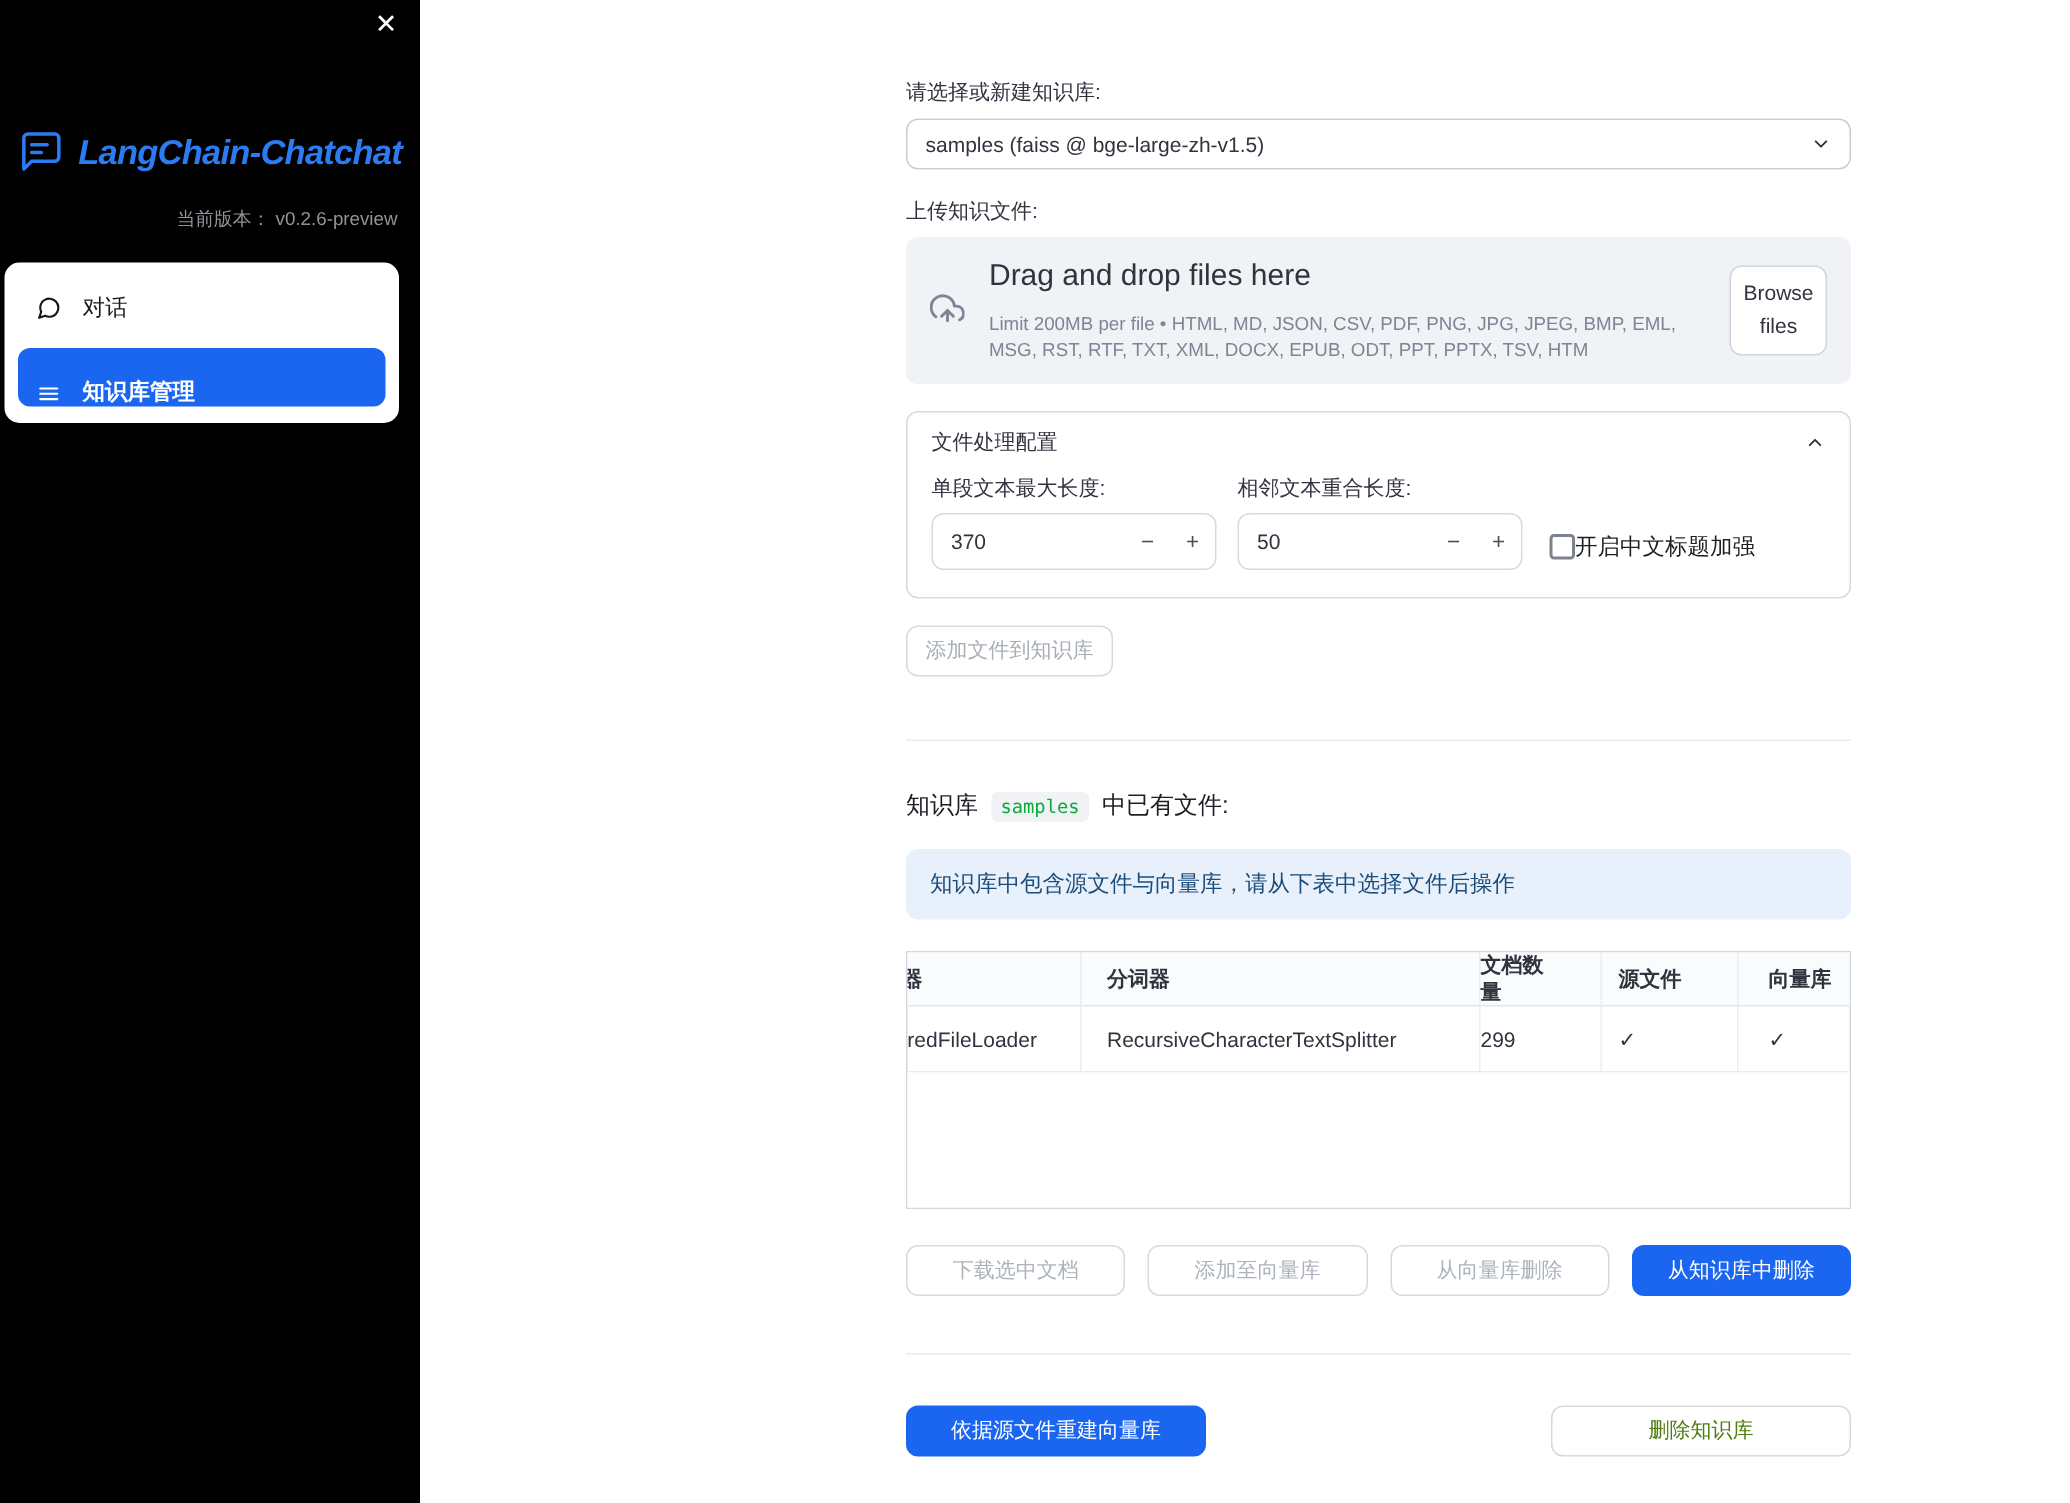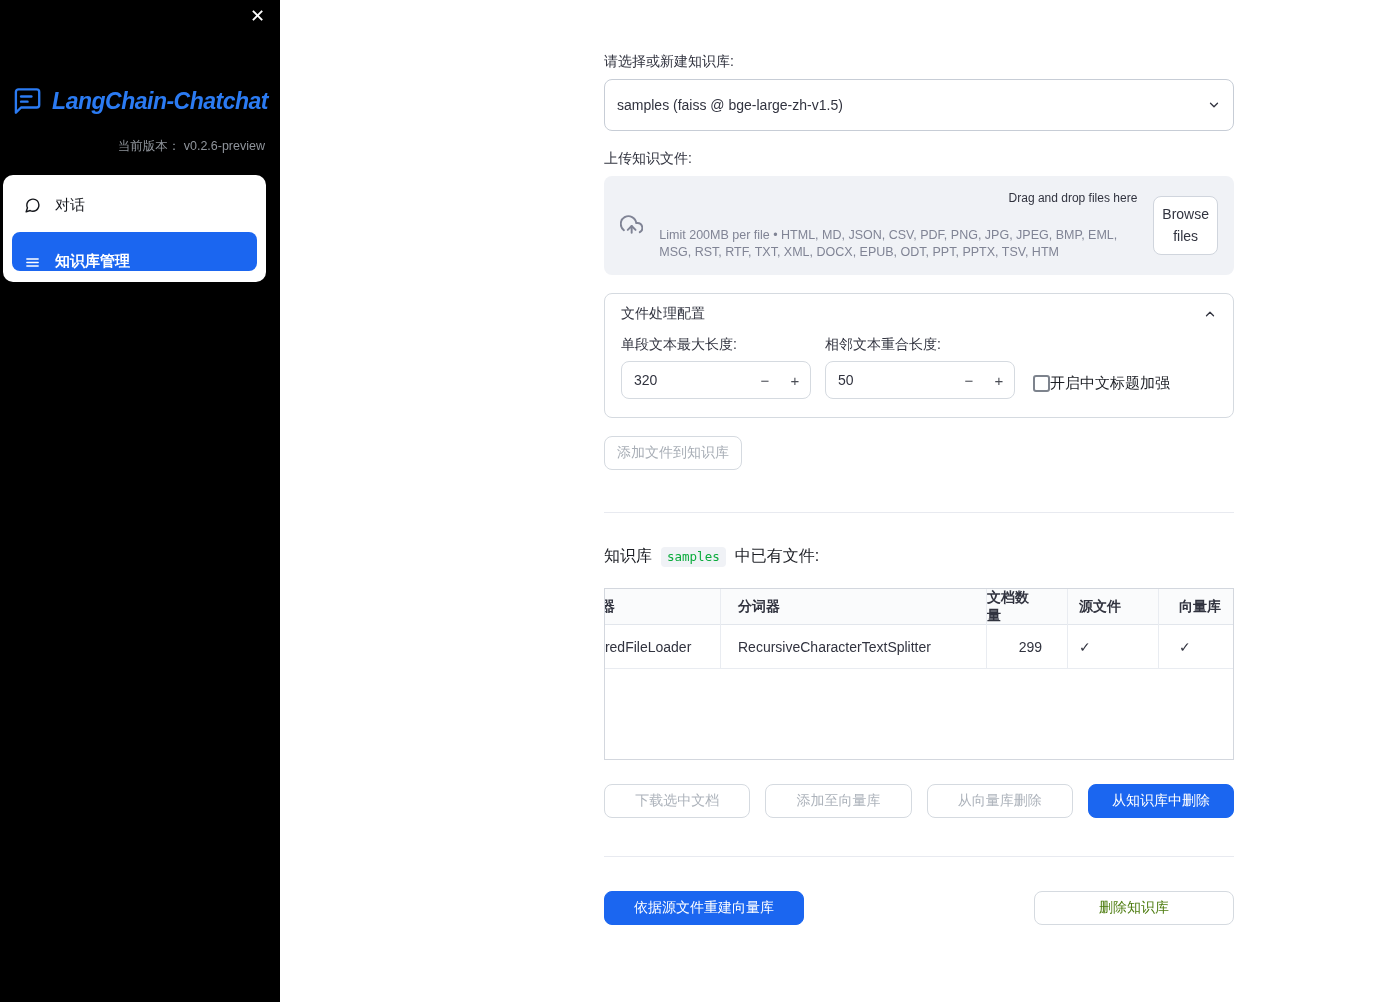--- a/index.html
+++ b/index.html
@@ -22,28 +22,28 @@
   .nav-card { background:#fff; border-radius:10px; margin:20px 14px 0 3px; padding:11px 9px; }
   .nav-item { display:flex; align-items:center; gap:14px; height:39px; padding:0 12px; border-radius:8px;
               font-size:15px; color:#15171c; cursor:pointer; }
   .nav-item + .nav-item { margin-top:7px;align-items:flex-end; }
   .nav-item.active { background:#1b66f0; color:#fff; font-weight:700; }
 
   
   .main { margin-left:324px; width:630px; padding-top:53px; }
   .field-label { font-size:14px; color:#31333f; margin-bottom:8px; }
 
-  .select-box { height:52px; border:1px solid #c7cdd6; border-radius:8px; background:#fff;
+  .select-box { height:34px; border:1px solid #c7cdd6; border-radius:8px; background:#fff;
                 display:flex; align-items:center; justify-content:space-between; padding:0 12px;
                 font-size:14px; cursor:pointer; margin-bottom:19px; }
 
   .dropzone { margin-top:0; background:#f0f2f6; border-radius:8px; padding:15px 16px;
               display:flex; align-items:center; gap:16px; }
   .dz-text { flex:1; }
-  .dz-title { font-size:12px; color:#31333f; margin-bottom:22px;text-align:right; }
+  .dz-title { font-size:20px; color:#31333f; margin-bottom:12px; }
   .dz-limit { font-size:12.5px; color:#808495; line-height:1.32; width:478px; }
   .browse-btn { background:#fff; border:1px solid #d0d5dd; border-radius:8px; width:73px; min-height:52px;
                 font-size:14px; color:#31333f; text-align:center; padding:7px 8px; cursor:pointer;
                 font-family:"Liberation Sans",sans-serif; line-height:1.55; }
 
   .expander { border:1px solid #d5dae0; border-radius:8px; margin-top:18px; }
   .expander-header { display:flex; align-items:center; justify-content:space-between;
                      padding:11px 16px 9px; font-size:14px; cursor:pointer; }
   .expander-body { padding:4px 16px 15px; display:flex; align-items:flex-start; }
   .num-field { width:190px; }
@@ -73,21 +73,21 @@
   .table { margin-top:21px; border:1px solid #d3d7de; height:172px; display:flex; flex-direction:column;
            font-size:14px; background:#fff; }
   .t-header, .t-row { display:grid; grid-template-columns:115px 228px 119px 91px 1fr; align-items:center; }
   .t-header { height:36px; background:#fafbfc; border-bottom:1px solid #e2e6ec; font-weight:600; }
   .t-row { height:44px; border-bottom:1px solid #e9ecf1; }
   .t-header > div, .t-row > div { height:100%; display:flex; align-items:center; }
   .t-header > div + div, .t-row > div + div { border-left:1px solid #e9ecf1; }
   .c-loader { overflow:hidden; white-space:nowrap; }
   .c-loader span { display:inline-block; white-space:nowrap; margin-left:-60px; }
   .c-splitter { padding-left:17px; }
-  .c-num { justify-content:flex-end; padding-right:25px;margin-left:38px; }
+  .c-num { padding-right:25px;margin-left:38px; }
   .c-src { padding-left:11px; }
   .c-vec { padding-left:20px; }
   .t-filler { flex:1; background:#fff; }
 
   .actions { display:flex; gap:15px; margin-top:24px; }
   .btn { height:34px; border-radius:8px; font-size:14px; display:flex; align-items:center; justify-content:center;
          background:#fff; border:1px solid #d5dae0; color:#4d7c0f; cursor:pointer;
          font-family:"Liberation Sans",sans-serif; }
   .actions .btn { flex:1; }
   .btn.disabled { color:#adb3bb; cursor:default; }
@@ -162,21 +162,21 @@
       <div class="expander-header">
         <span>文件处理配置</span>
         <svg width="14" height="14" viewBox="0 0 24 24" fill="none" stroke="#31333f" stroke-width="2.2" stroke-linecap="round" stroke-linejoin="round">
           <polyline points="6 15 12 9 18 15"></polyline>
         </svg>
       </div>
       <div class="expander-body">
         <div class="num-field">
           <div class="field-label">单段文本最大长度:</div>
           <div class="num-input">
-            <span class="num-val">320</span>
+            <span class="num-val">370</span>
             <span class="step">−</span>
             <span class="step">+</span>
           </div>
         </div>
         <div class="num-field">
           <div class="field-label">相邻文本重合长度:</div>
           <div class="num-input">
             <span class="num-val">50</span>
             <span class="step">−</span>
             <span class="step">+</span>
@@ -192,20 +192,21 @@
     <button class="add-btn">添加文件到知识库</button>
 
     <hr class="divider">
 
     <div class="kb-line">
       <span>知识库</span>
       <span class="code">samples</span>
       <span>中已有文件:</span>
     </div>
 
+    <div class="info-box">知识库中包含源文件与向量库，请从下表中选择文件后操作</div>
 
     <div class="table">
       <div class="t-header">
         <div class="c-loader">
             <span>文档加载器</span>
           </div>
         <div class="c-splitter">
             <span>分词器</span>
           </div>
         <div class="c-num">

